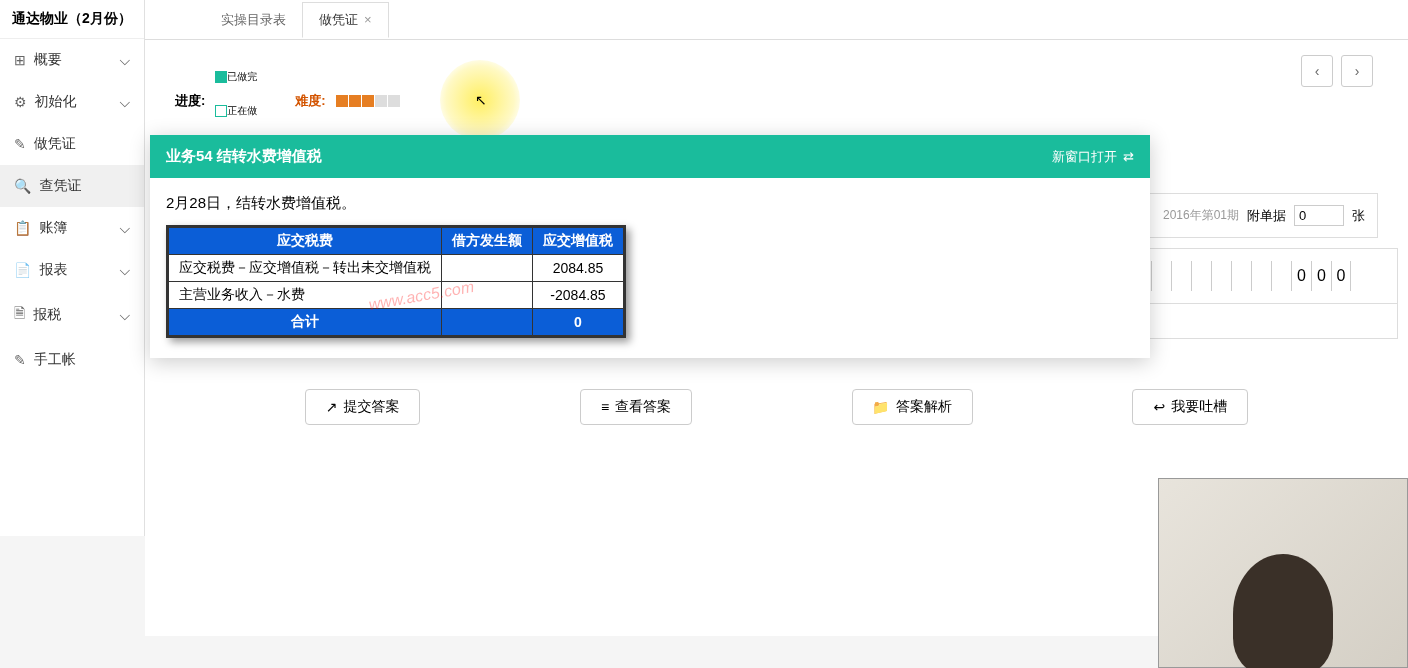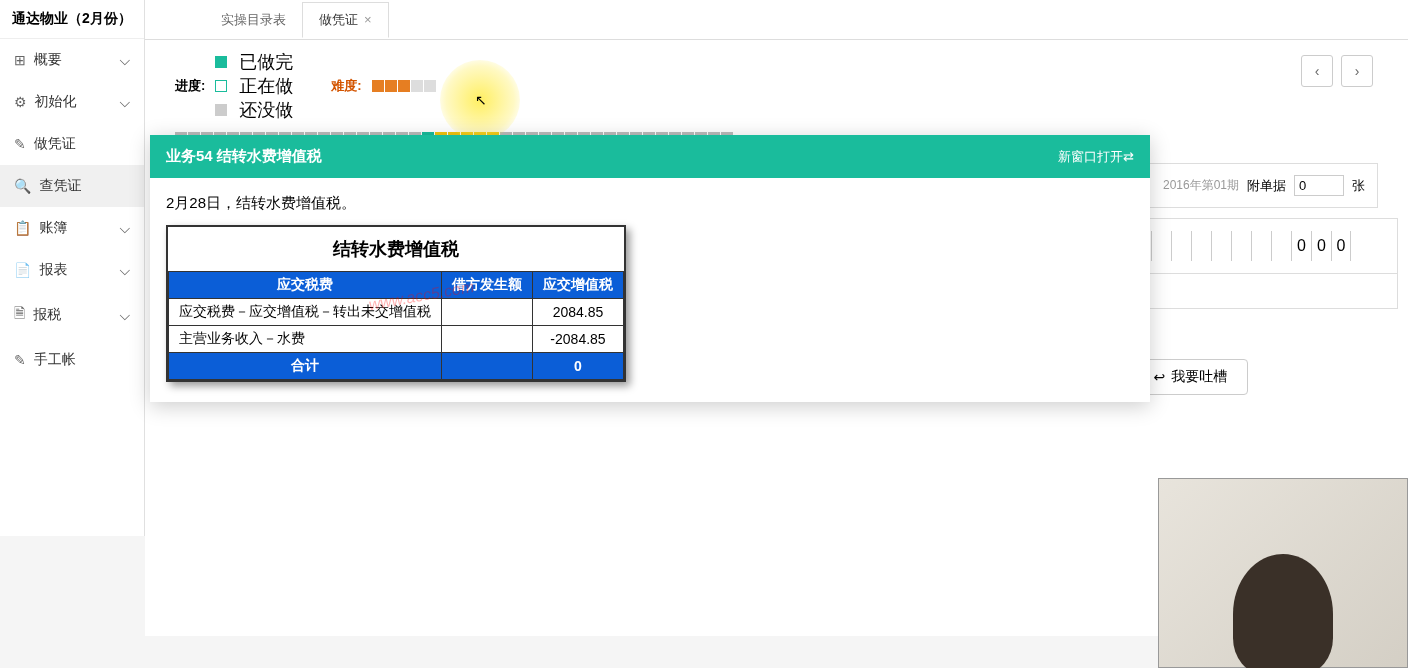--- a/index.html
+++ b/index.html
@@ -15,21 +15,21 @@
 
 .main { position: absolute; left: 145px; top: 0; right: 0; height: 636px; background: #fff; }
 
 .tabs { display: flex; border-bottom: 1px solid #ddd; height: 40px; align-items: center; padding-left: 60px; }
 .tab { padding: 8px 16px; font-size: 13px; color: #666; cursor: pointer; position: relative; }
 .tab.active { color: #333; border: 1px solid #ddd; border-bottom: 1px solid #fff; background: #fff; margin-bottom: -1px; }
 .tab-close { margin-left: 6px; color: #999; }
 
 .progress-bar { padding: 10px 30px; display: flex; align-items: center; gap: 10px; flex-wrap: wrap; }
 .progress-label { font-size: 13px; font-weight: bold; }
-.legend { display: flex; align-items: center; gap: 12px; font-size: 18px; margin-right: 8px; }
+.legend { display: flex; align-items: center; gap: 0; font-size: 10px; margin-right: 8px; margin-top: 20px; }
 .legend-box { width: 12px; height: 12px; border: 1px solid #999; }
 .legend-box.done { background: #1abc9c; border-color: #1abc9c; }
 .legend-box.doing { background: #fff; border-color: #1abc9c; }
 .legend-box.not { background: #ccc; border-color: #ccc; }
 .diff-label { font-size: 13px; font-weight: bold; margin-left: 20px; color: #d35400; }
 .stars { display: flex; gap: 1px; }
 .star { width: 12px; height: 12px; background: #e67e22; }
 .star.empty { background: #ddd; }
 
 .btn-fill { background: #1abc9c; color: #fff; border: none; padding: 10px 18px; font-size: 14px; border-radius: 3px; cursor: pointer; position: absolute; right: 120px; top: 55px; }
@@ -48,21 +48,21 @@
 .voucher-title { flex: 1; text-align: center; font-size: 20px; font-weight: bold; }
 .v-input { border: 1px solid #ccc; padding: 2px 4px; font-size: 13px; }
 .v-select { width: 50px; }
 .spinner { width: 50px; }
 
 .cursor-highlight { position: absolute; left: 440px; top: 60px; width: 80px; height: 80px; background: radial-gradient(circle, rgba(255,235,59,0.8) 0%, rgba(255,235,59,0.3) 60%, transparent 80%); border-radius: 50%; pointer-events: none; z-index: 50; }
 .cursor-arrow { position: absolute; left: 475px; top: 92px; z-index: 51; pointer-events: none; font-size: 14px; }
 
 .modal { position: absolute; left: 150px; top: 135px; width: 1000px; background: #fff; box-shadow: 0 4px 20px rgba(0,0,0,0.2); z-index: 100; }
 .modal-header { background: #1abc9c; color: #fff; padding: 12px 16px; display: flex; justify-content: space-between; align-items: center; font-size: 15px; font-weight: bold; }
-.modal-open-new { font-size: 13px; font-weight: normal; cursor: pointer; display: flex; align-items: center; }
+.modal-open-new { font-size: 13px; font-weight: normal; cursor: pointer; display: flex; align-items: center; gap: 6px; }
 .modal-body { padding: 16px; }
 .modal-desc { font-size: 15px; margin-bottom: 12px; }
 
 .inner-table-wrap { border: 2px solid #333; box-shadow: 4px 4px 8px rgba(0,0,0,0.4); display: inline-block; padding: 0; position: relative; }
 .inner-table { border-collapse: collapse; }
 .inner-table caption { font-size: 18px; font-weight: bold; padding: 10px; background: #fff; }
 .inner-table th { background: #0b5ed7; color: #fff; padding: 4px 10px; border: 1px solid #333; font-size: 14px; }
 .inner-table td { padding: 4px 10px; border: 1px solid #333; font-size: 14px; text-align: center; background: #fff; }
 .inner-table td.left { text-align: left; }
 .inner-table tr.total td { background: #0b5ed7; color: #fff; font-weight: bold; }
@@ -311,21 +311,20 @@
     <span>业务54 结转水费增值税</span>
     <span class="modal-open-new">
       <span>新窗口打开</span>
       <span>⇄</span>
     </span>
   </div>
   <div class="modal-body">
     <div class="modal-desc">2月28日，结转水费增值税。</div>
     <div class="inner-table-wrap">
       <table class="inner-table">
-        <caption>结转水费增值税</caption>
         <thead>
             <tr id="thead-row">
               <th>应交税费</th>
               <th>借方发生额</th>
               <th>应交增值税</th>
             </tr>
           </thead>
         <tbody id="tbody">
             <tr>
               <td class="left">应交税费－应交增值税－转出未交增值税</td>

